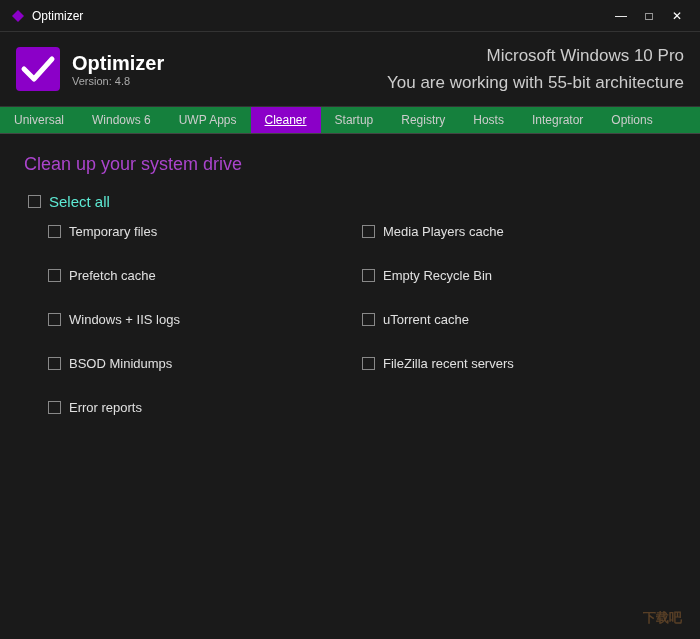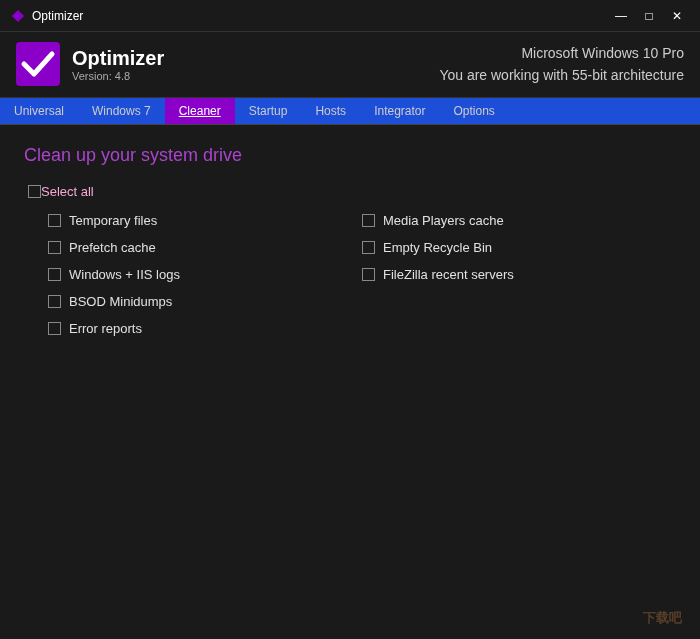--- a/index.html
+++ b/index.html
@@ -69,29 +69,29 @@
       font-size: 20px;
       font-weight: 600;
       color: #ffffff;
     }
     .app-version {
       font-size: 11px;
       color: #aaaaaa;
     }
     .app-sysinfo {
       text-align: right;
-      font-size: 14px;
+      font-size: 17px;
       color: #cccccc;
       line-height: 1.6;
     }
 
     
     .tab-bar {
       display: flex;
-      background: #1d4ed8;
+      background: #15803d;
       border-bottom: 1px solid #444;
     }
     .tab {
       padding: 6px 14px;
       font-size: 12px;
       color: #cccccc;
       cursor: pointer;
       border: none;
       background: transparent;
       white-space: nowrap;
@@ -116,33 +116,34 @@
       font-weight: 500;
       margin-bottom: 18px;
     }
     .select-all-row {
       display: flex;
       align-items: center;
       margin-bottom: 14px;
       margin-left: 4px;
     }
     .select-all-label {
-      font-size: 13px;
-      color: #f9a8d4;
+      font-size: 15px;
+      color: #5eead4;
       font-weight: 500;
+      margin-left: 8px;
     }
     .checkbox-columns {
       display: flex;
       gap: 0;
       margin-left: 24px;
     }
     .checkbox-col {
       display: flex;
       flex-direction: column;
-      gap: 12px;
+      gap: 29px;
       flex: 1;
       text-align: right;
     }
     .checkbox-row {
       display: flex;
       align-items: center;
       gap: 8px;
     }
     .checkbox-label {
       font-size: 13px;
@@ -209,23 +210,25 @@
     <div class="app-version">Version: 4.8</div>
   </div>
   <div class="app-sysinfo">
     <div>Microsoft Windows 10 Pro</div>
     <div>You are working with 55-bit architecture</div>
   </div>
 </div>
 
 <div class="tab-bar">
   <button class="tab">Universal</button>
-  <button class="tab">Windows 7</button>
+  <button class="tab">Windows 6</button>
+  <button class="tab">UWP Apps</button>
   <button class="tab active">Cleaner</button>
   <button class="tab">Startup</button>
+  <button class="tab">Registry</button>
   <button class="tab">Hosts</button>
   <button class="tab">Integrator</button>
   <button class="tab">Options</button>
 </div>
 
 <div class="content">
   <div class="section-title">Clean up your system drive</div>
 
   
   <div class="select-all-row">
@@ -263,20 +266,24 @@
       <div class="checkbox-row">
         <span class="cb"></span>
         <span class="checkbox-label">Media Players cache</span>
       </div>
       <div class="checkbox-row">
         <span class="cb"></span>
         <span class="checkbox-label">Empty Recycle Bin</span>
       </div>
       <div class="checkbox-row">
         <span class="cb"></span>
+        <span class="checkbox-label">uTorrent cache</span>
+      </div>
+      <div class="checkbox-row">
+        <span class="cb"></span>
         <span class="checkbox-label">FileZilla recent servers</span>
       </div>
     </div>
   </div>
 
   
 </div>
 
 <div class="watermark">下载吧</div>
 

